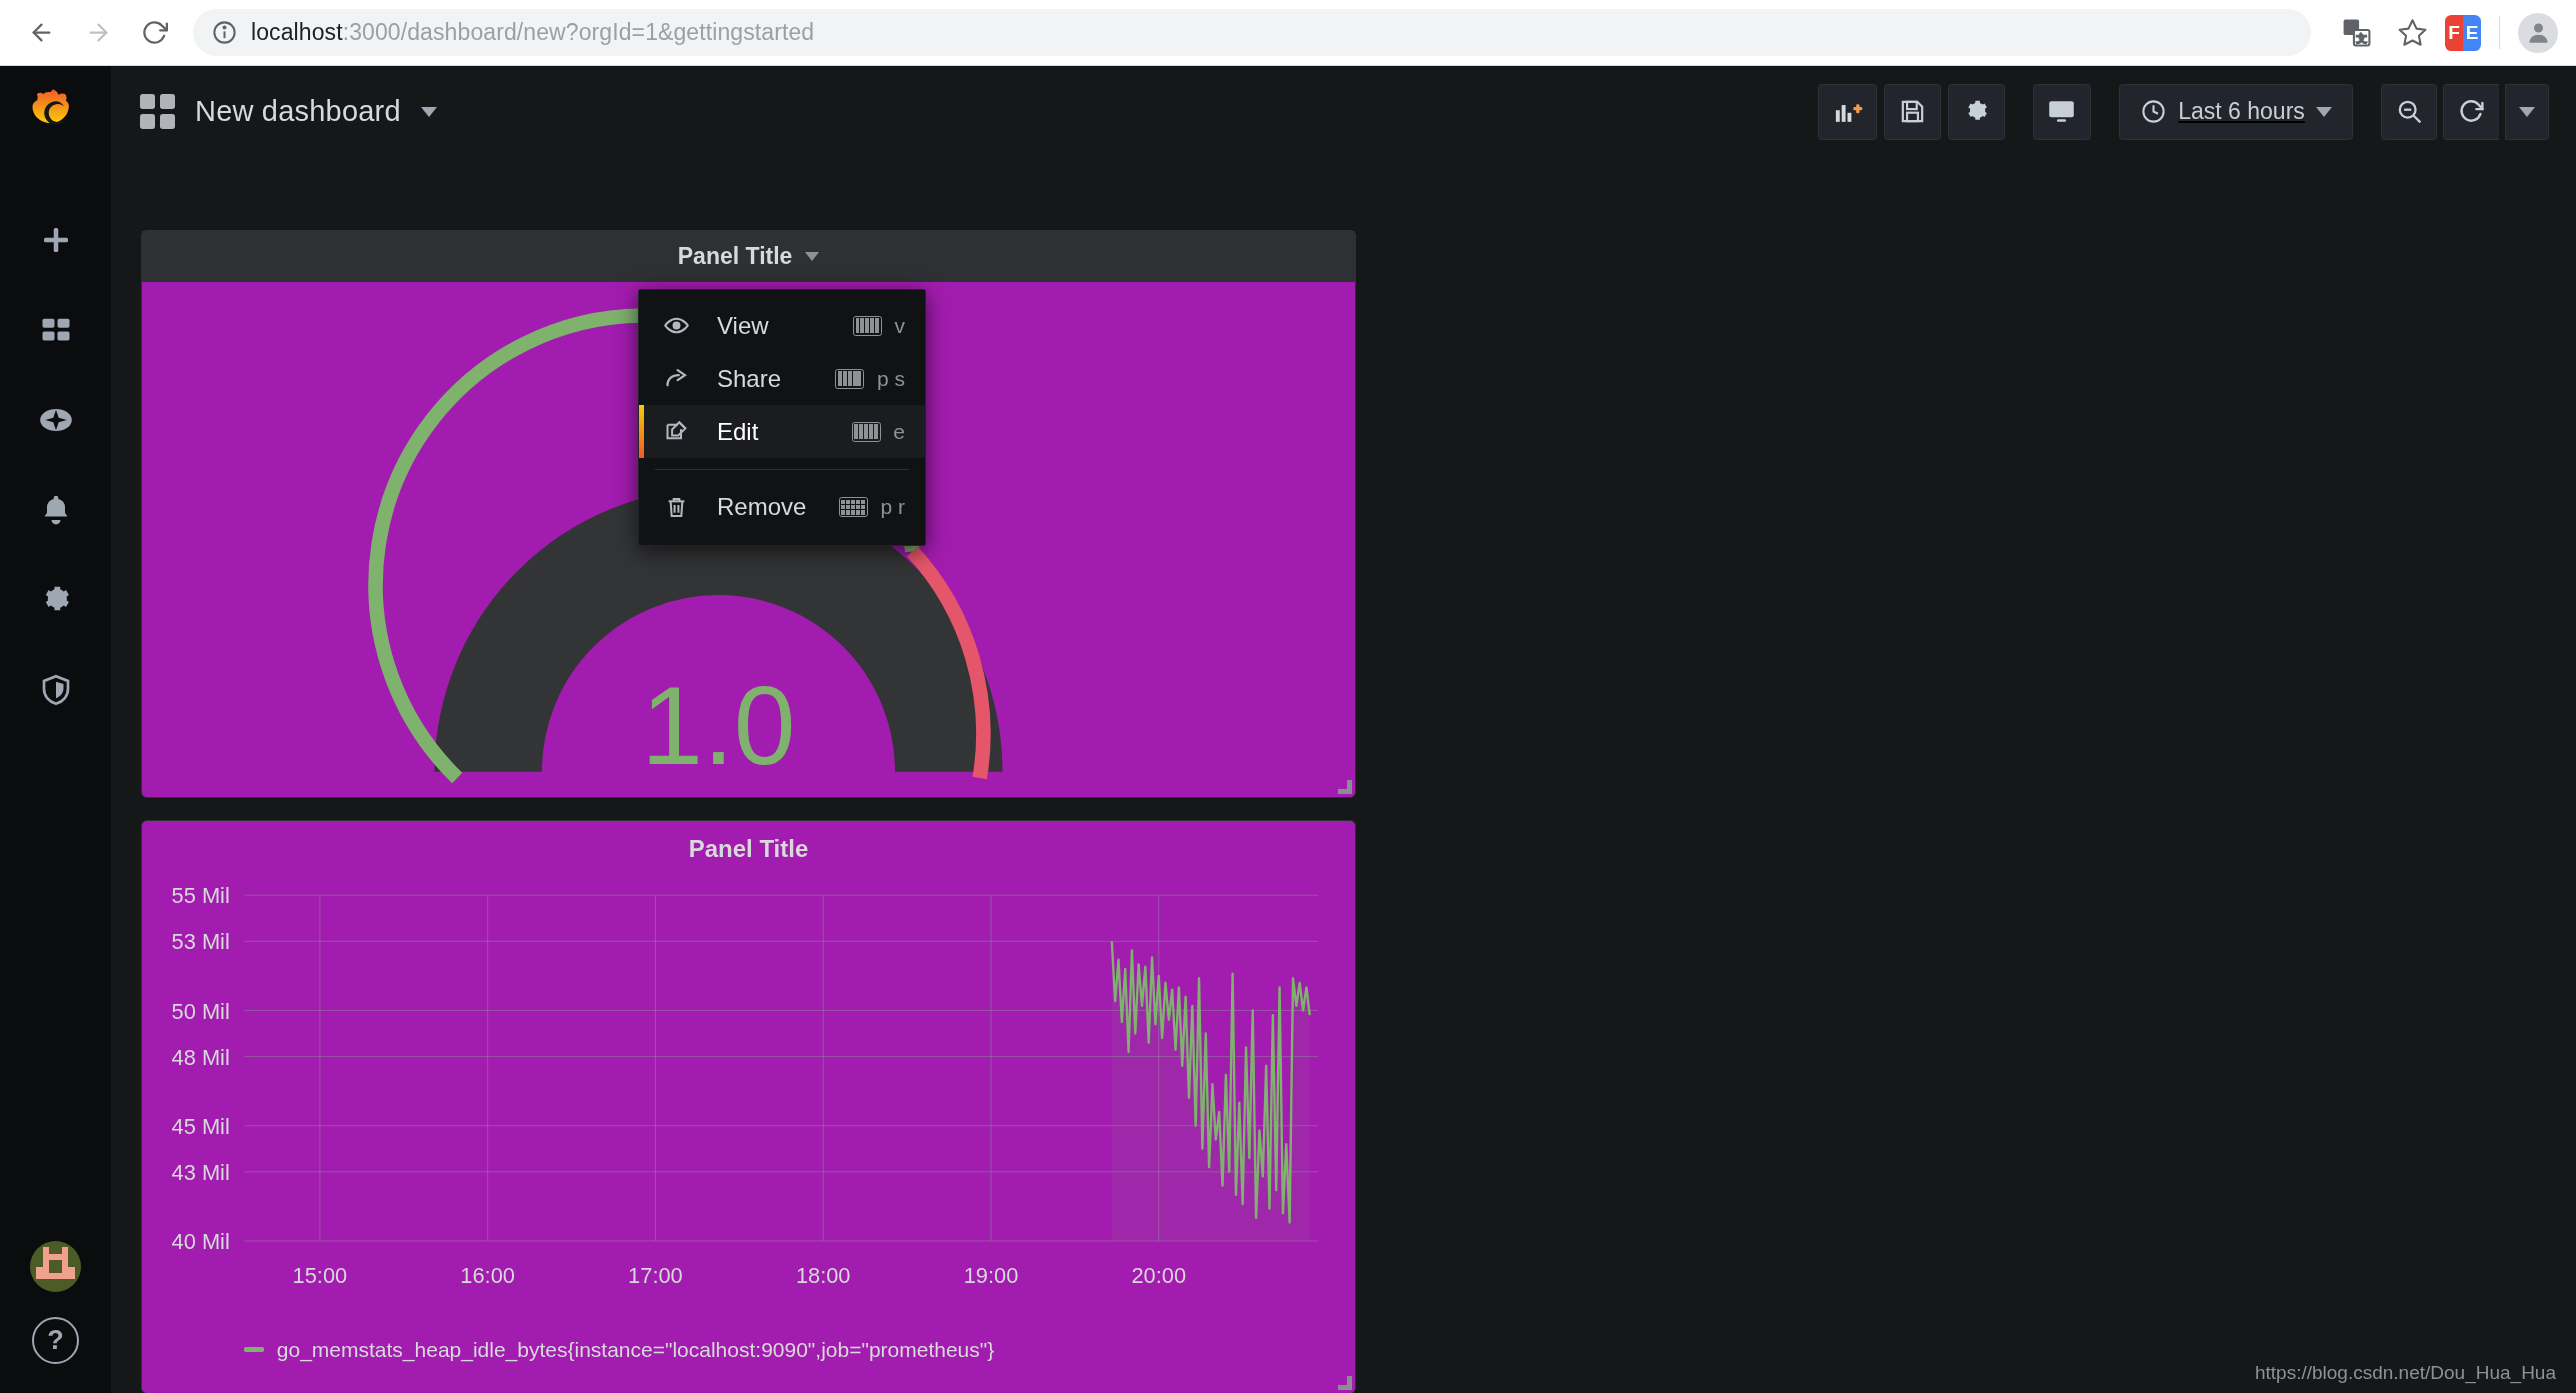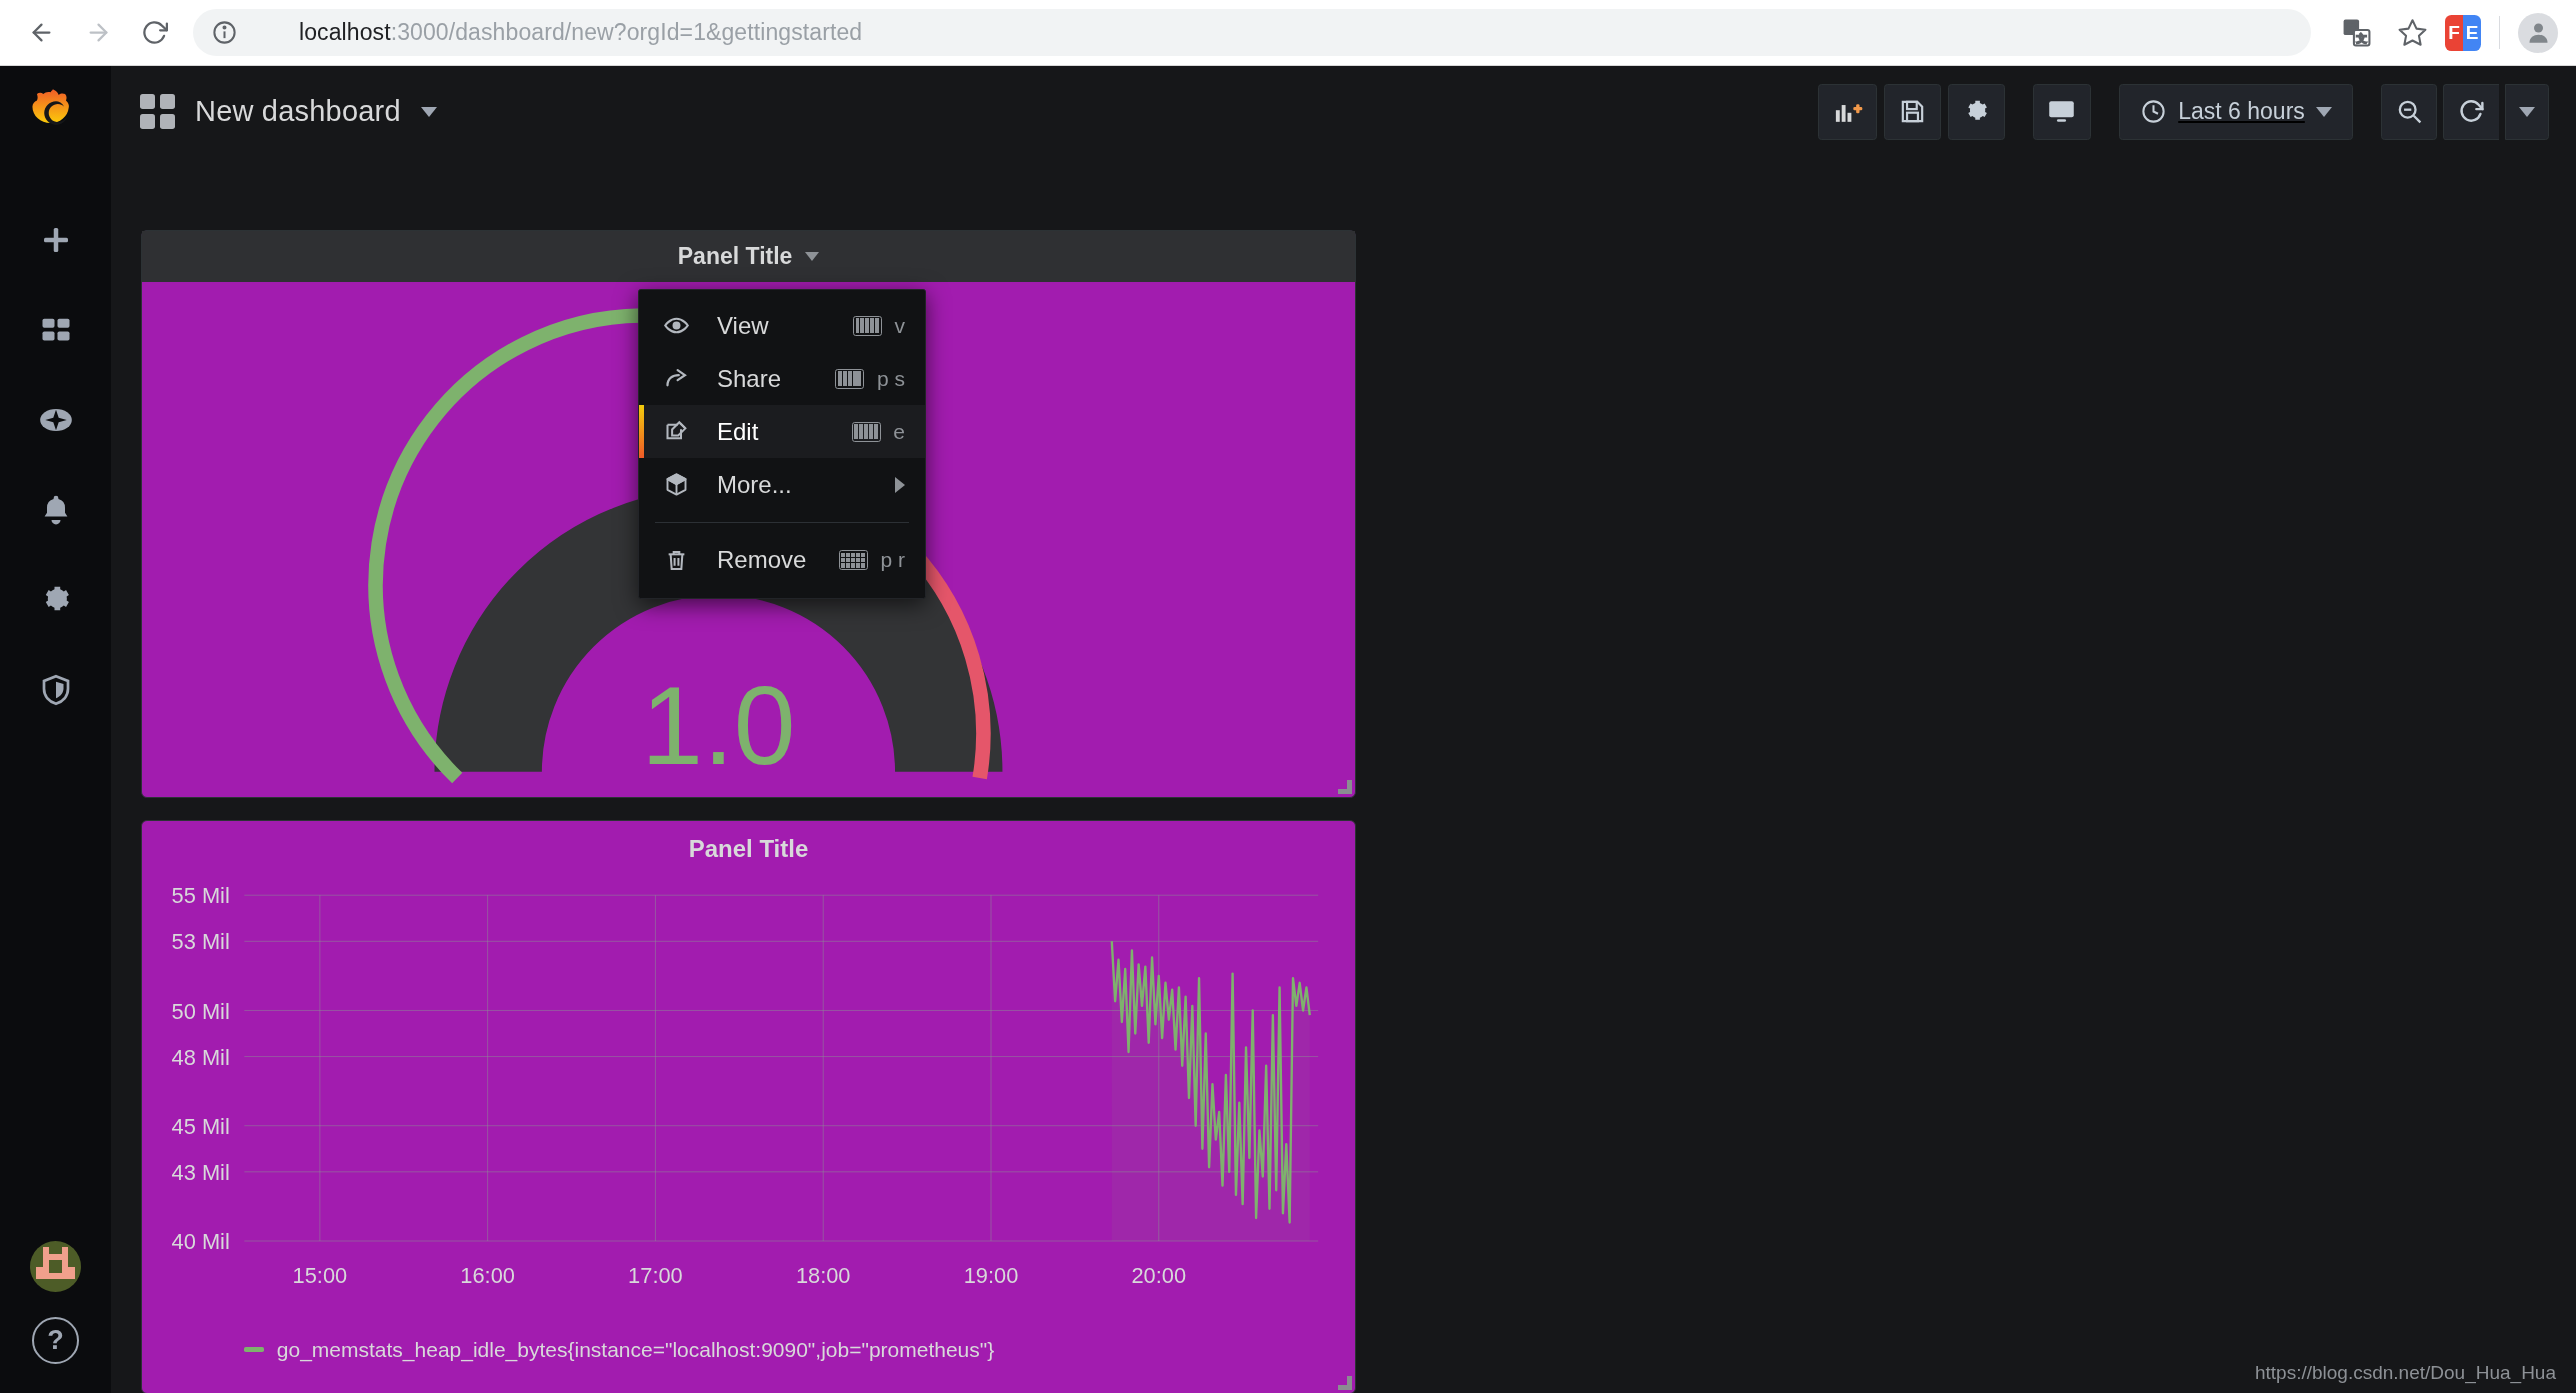--- a/index.html
+++ b/index.html
@@ -25,21 +25,21 @@
     color: #5f6368;
   }
   .nav-btn svg { display: block; }
   .omnibox {
     flex: 1; height: 47px; margin: 0 22px 0 12.8px;
     background: #f1f3f4; border-radius: 24px;
     display: flex; align-items: center; padding: 0 18px;
   }
   .omni-info { width: 27px; height: 27px; margin-right: 12.8px; color: #5f6368; flex: 0 0 auto; }
   .omni-text { font-size: 23px; color: #9aa0a6; letter-spacing: 0.1px; white-space: nowrap; }
-  .omni-text .host { color: #202124; margin-left: 48px; }
+  .omni-text .host { color: #202124; }
   .omni-actions { display: flex; align-items: center; gap: 9px; padding-right: 18px; }
   .omni-icon { width: 47px; height: 47px; display: flex; align-items: center; justify-content: center; color: #5f6368; }
   .ext-icon {
     width: 36px; height: 36px; border-radius: 6.4px; overflow: hidden;
     display: flex; font-size: 19px; font-weight: bold; color: #fff;
   }
   .ext-icon .l { background: #ea4335; width: 50%; display:flex; align-items:center; justify-content:center;}
   .ext-icon .r { background: #4285f4; width: 50%; display:flex; align-items:center; justify-content:center;}
   .chrome-sep { width: 0.9px; height: 33px; background: #dadce0; margin: 0 9px; }
   .avatar-chrome {
@@ -473,34 +473,20 @@
             <i></i>
             <i></i>
             <i></i>
             <i></i>
             <i></i>
           </span>
         <span>e</span>
       </span>
     </div>
 
-    <div class="ctx-item">
-      <span class="ctx-icon">
-        <svg width="27" height="27" viewBox="0 0 24 24" fill="none" stroke="currentColor" stroke-width="1.7" stroke-linejoin="round">
-            <path d="M12 3l8 4.3v9.4L12 21l-8-4.3V7.3z"></path>
-            <path d="M4 7.3l8 4.3 8-4.3"></path>
-            <path d="M12 11.6V21"></path>
-            <path d="M12 3l8 4.3-8 4.3-8-4.3z" fill="currentColor"></path>
-          </svg>
-      </span>
-      <span class="ctx-label">More...</span>
-      <span class="ctx-right">
-        <span class="ctx-arrow"></span>
-      </span>
-    </div>
 
     <div class="ctx-sep"></div>
 
     <div class="ctx-item">
       <span class="ctx-icon">
         <svg width="27" height="27" viewBox="0 0 24 24" fill="none" stroke="currentColor" stroke-width="1.8">
             <path d="M5 6.5h14"></path>
             <path d="M9.5 6.5V4.5h5v2"></path>
             <path d="M6.8 6.5l.9 13h8.6l.9-13"></path>
             <path d="M10.3 9.8v6.8M13.7 9.8v6.8"></path>

